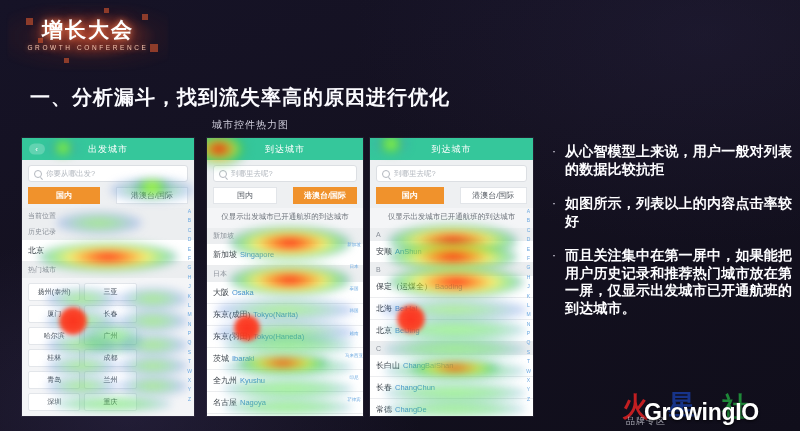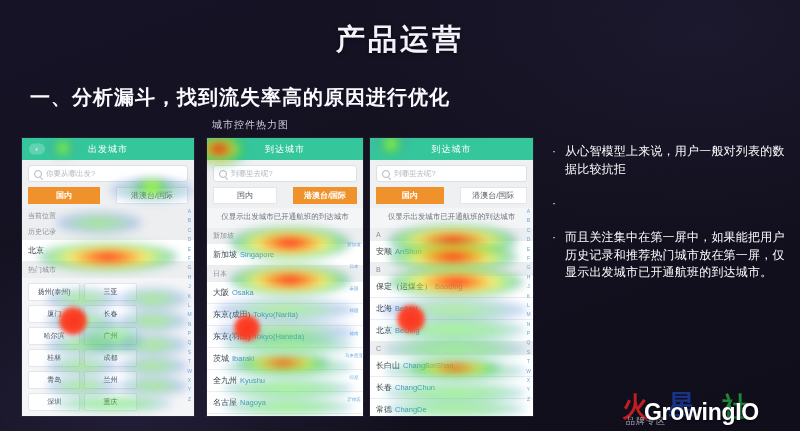--- a/index.html
+++ b/index.html
@@ -56,21 +56,21 @@
   }
 
   
   #bullets{position:absolute;left:552px;top:143px;width:242px;}
   .bullet{display:flex;margin-bottom:17px;}
   .bullet .dot{
     width:13px;flex:0 0 13px;color:#e8e6f2;font-size:12px;line-height:17px;
     text-align:left;
   }
   .bullet .btxt{
-    font-size:12px;line-height:17.5px;color:#fdfdff;font-weight:normal;
+    font-size:14px;line-height:17.5px;color:#fdfdff;font-weight:bold;
     letter-spacing:.2px;
   }
 
   
   .phone{
     position:absolute;top:138px;height:278px;overflow:hidden;
     background:#eef0f2;
     box-shadow:0 0 0 1px rgba(255,255,255,.06);
   }
   #phone1{left:22px;width:172px;}
@@ -184,32 +184,43 @@
     position:absolute;left:26px;top:10px;
     font-size:23px;font-weight:bold;color:#ffffff;letter-spacing:-.3px;
     text-shadow:0 1px 3px rgba(0,0,0,.8);white-space:nowrap;
   }
 </style>
 </head>
 <body>
 
 <div id="slide">
 
-
-  <div id="title">产品运营</div>
+  <div id="logo">
+    <div class="glowbg"></div>
+    <div class="px" style="left:18px;top:14px;width:7px;height:7px;"></div>
+    <div class="px" style="left:30px;top:34px;width:5px;height:5px;"></div>
+    <div class="px" style="left:134px;top:10px;width:6px;height:6px;"></div>
+    <div class="px" style="left:142px;top:40px;width:8px;height:8px;"></div>
+    <div class="px" style="left:96px;top:4px;width:5px;height:5px;"></div>
+    <div class="px" style="left:56px;top:54px;width:5px;height:5px;"></div>
+    <div class="cn">增长大会</div>
+    <div class="en">GROWTH CONFERENCE</div>
+  </div>
+
   <div id="subtitle">一、分析漏斗，找到流失率高的原因进行优化</div>
   <div id="caption">城市控件热力图</div>
 
   <div id="bullets">
     <div class="bullet">
       <div class="dot">·</div>
       <div class="btxt">从心智模型上来说，用户一般对列表的数据比较抗拒</div>
     </div>
     <div class="bullet">
       <div class="dot">·</div>
+      <div class="btxt">如图所示，列表以上的内容点击率较好</div>
     </div>
     <div class="bullet">
       <div class="dot">·</div>
       <div class="btxt">而且关注集中在第一屏中，如果能把用户历史记录和推荐热门城市放在第一屏，仅显示出发城市已开通航班的到达城市。</div>
     </div>
   </div>
 
   <div class="phone" id="phone1">
     <div class="ph-head">
       <div class="ph-back">‹</div>

